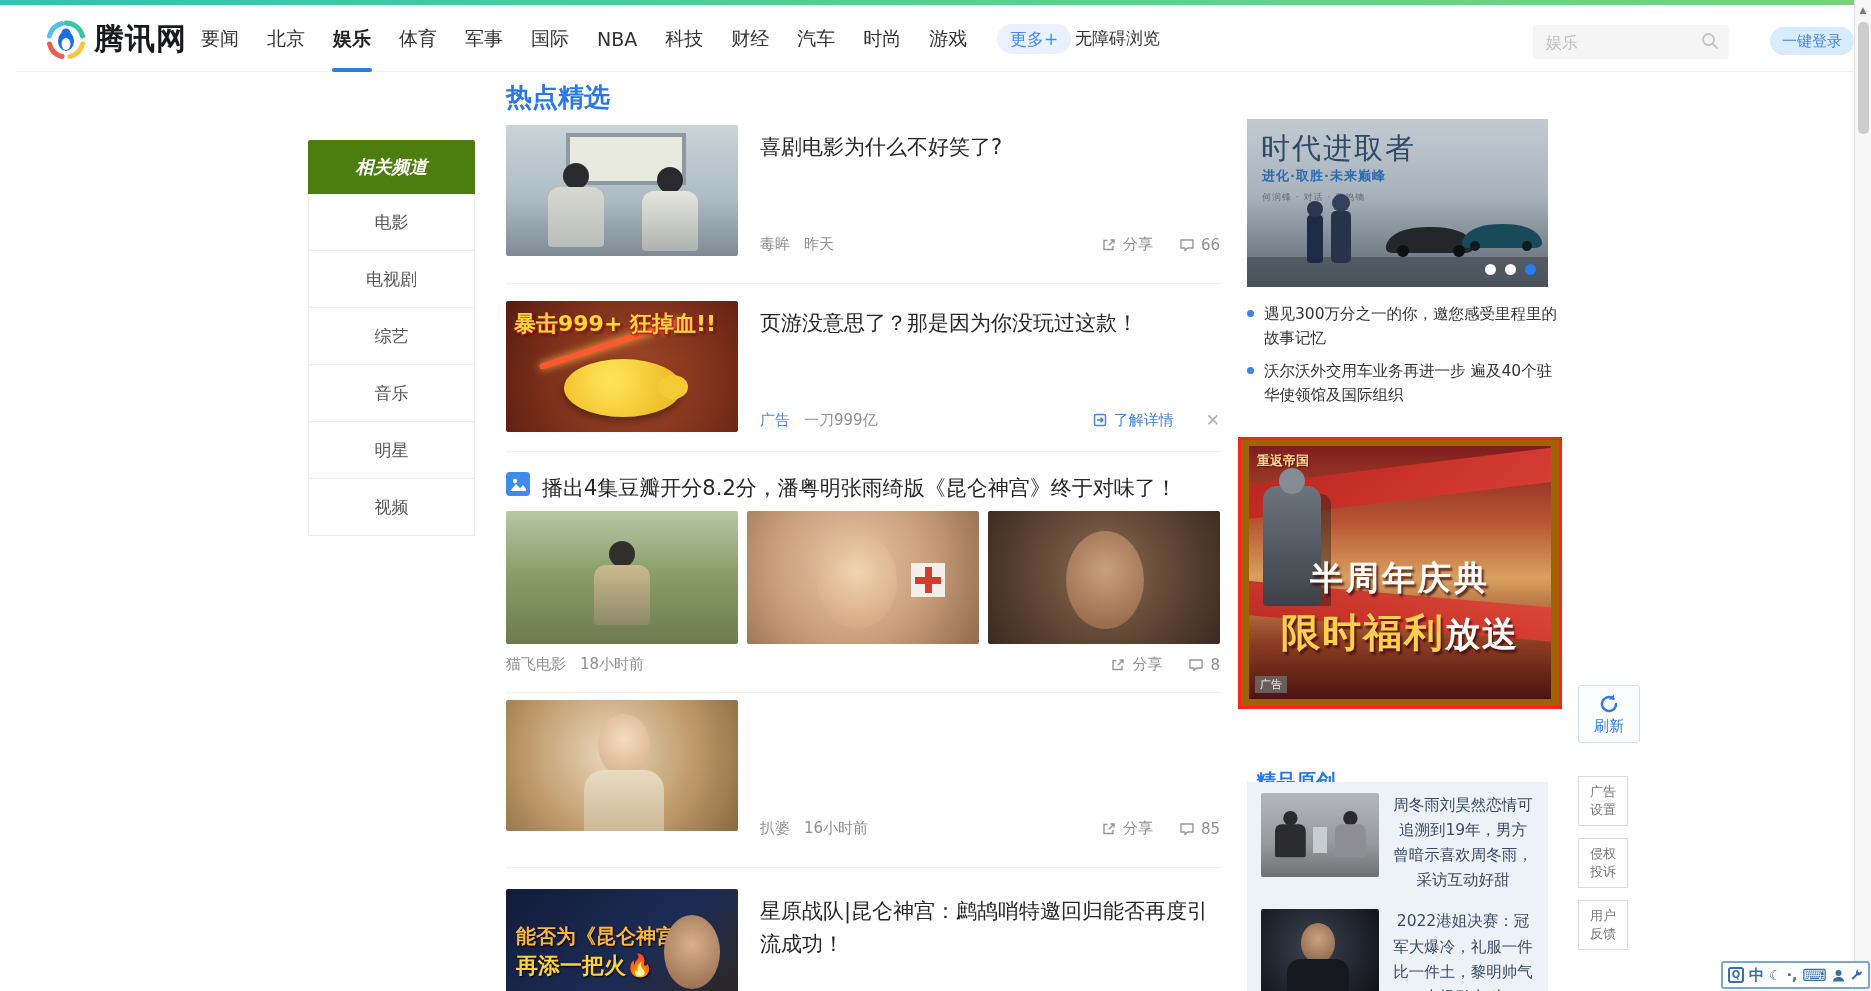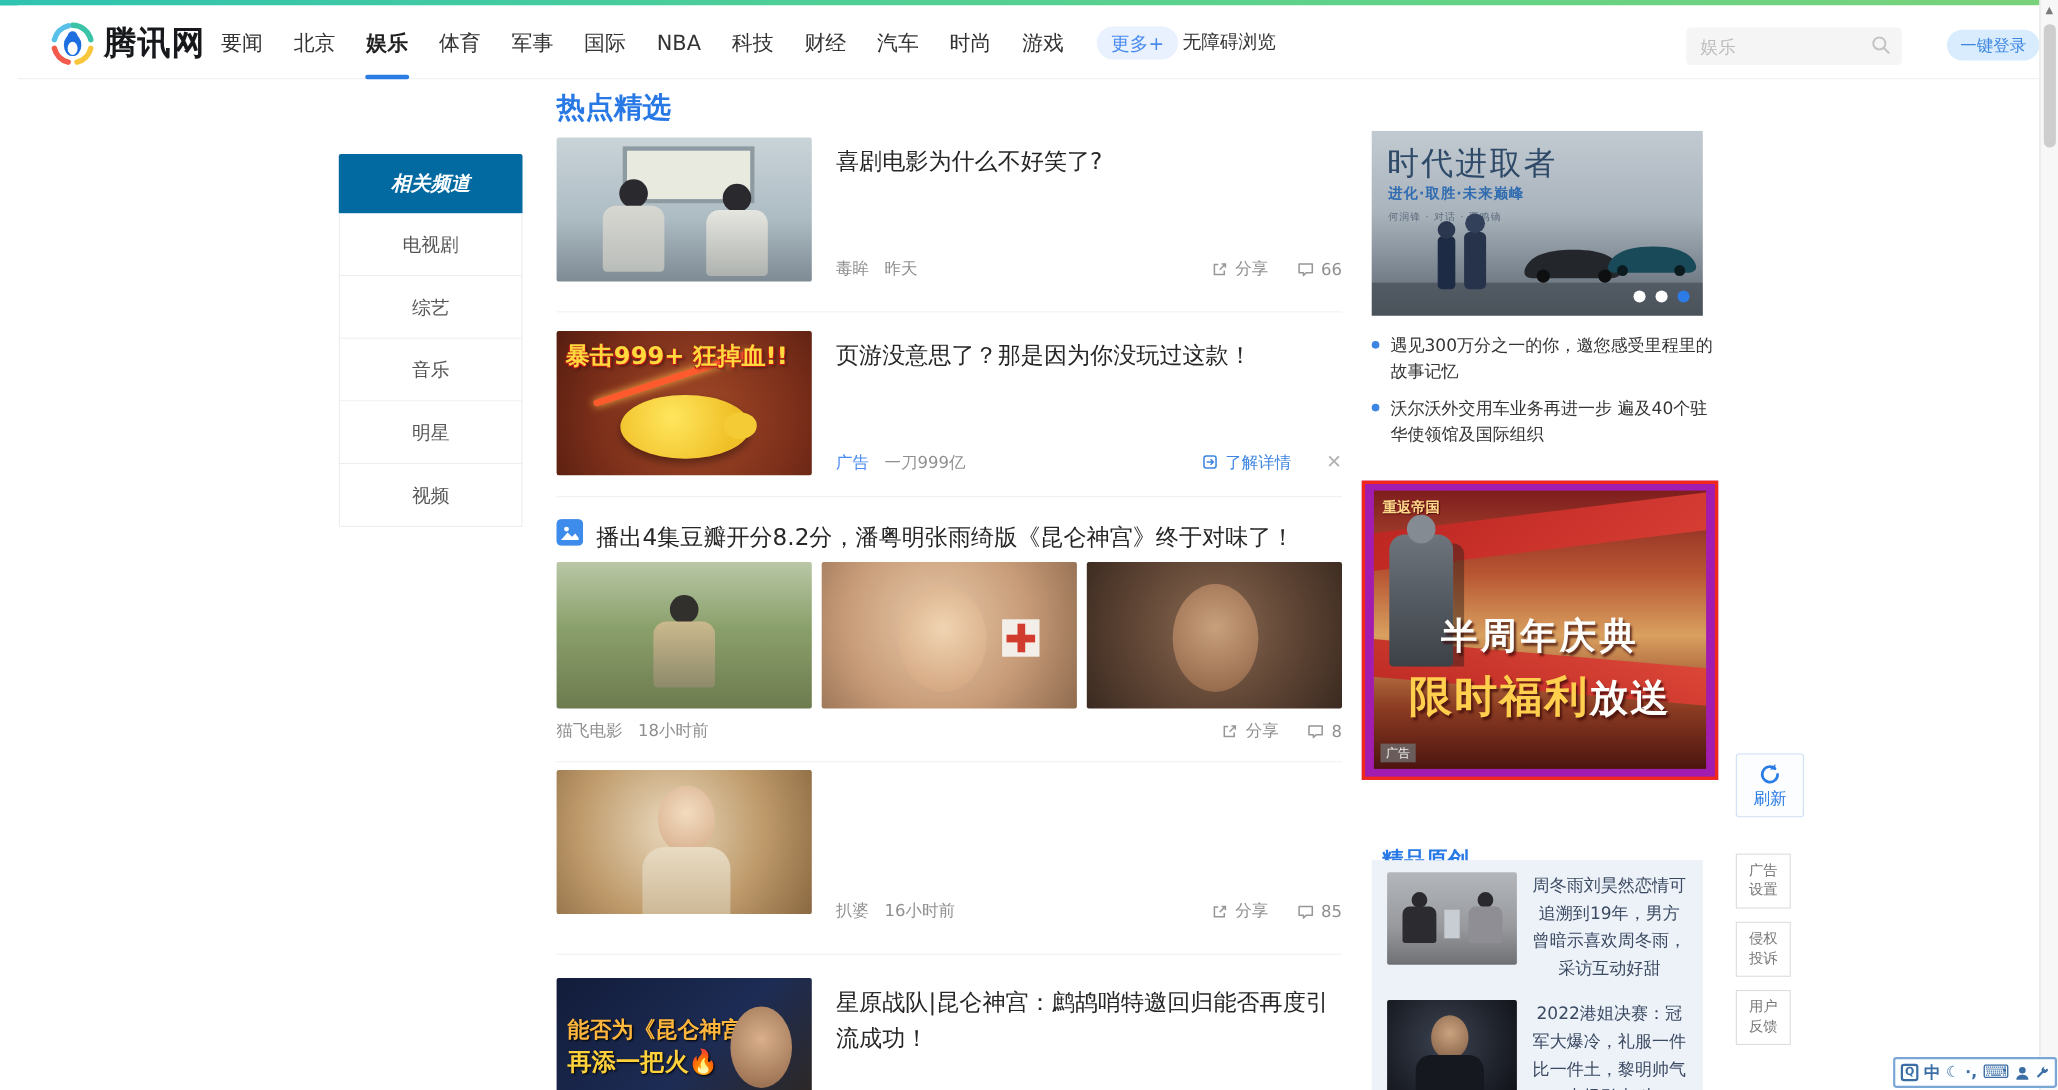--- a/index.html
+++ b/index.html
@@ -34,21 +34,21 @@
   .search-input { border:none; outline:none; background:transparent; width:150px;
     margin-left:13px; font-size:16px; color:#444; font-family:inherit; }
   .search-input::placeholder { color:#bdbdbd; }
   .search-icon { position:absolute; right:10px; top:7px; }
   .login-btn { position:absolute; left:1754px; top:22px; height:28px; padding:0 12px;
     background:#d8ecfe; color:#3d85e0; font-size:15px; border-radius:14px;
     display:flex; align-items:center; cursor:pointer; }
 
   
   .sidebar { left:308px; top:140px; width:167px; }
-  .sidebar-header { height:54px; background:#0369a1; color:#fff; font-size:18px;
+  .sidebar-header { height:54px; background:#4d7c0f; color:#fff; font-size:18px;
     font-weight:bold; font-style:italic; display:flex; align-items:center; justify-content:center;
     border-radius:2px 2px 0 0; }
   .sidebar-item { height:57px; background:#fff; border:1px solid #ededed; border-top:none;
     display:flex; align-items:center; justify-content:center; font-size:17px; color:#555; cursor:pointer; }
 
   
   .section-title { left:506px; top:80px; font-size:26px; font-weight:bold; color:#2879e5; }
   .news-item { left:506px; width:714px; display:flex; gap:22px; }
   .thumb { width:232px; height:131px; border-radius:2px; overflow:hidden; position:relative; flex:none; cursor:pointer; }
   .item-content { position:relative; flex:1; padding:6px 0 2px 0; }
@@ -106,21 +106,21 @@
   .car-byline { position:absolute; left:15px; top:72px; font-size:9px; color:#5d6d7c; letter-spacing:1px; }
   .dots { position:absolute; right:12px; bottom:12px; display:flex; gap:9px; }
   .dot { width:11px; height:11px; border-radius:50%; background:#fff; cursor:pointer; }
   .dot.active { background:#2d7be6; }
   .bullet-list { left:1247px; top:302px; width:316px; }
   .bullet-item { position:relative; padding-left:17px; font-size:15.5px; color:#333;
     line-height:1.55; margin-bottom:9px; cursor:pointer; }
   .bullet-item::before { content:""; position:absolute; left:0; top:8px; width:7px; height:7px;
     border-radius:50%; background:#3d85e0; }
 
-  .game-ad { left:1238px; top:437px; width:324px; height:272px; border:3px solid #f2271c; background:#a21caf; }
+  .game-ad { left:1238px; top:437px; width:324px; height:272px; border:3px solid #f2271c; background:#a16207; }
   .game-ad-inner { position:absolute; left:8px; top:6px; right:8px; bottom:7px; overflow:hidden; cursor:pointer;
     background:linear-gradient(180deg,#7e1d1d 0%,#b85633 30%,#d9a05f 52%,#8c3c22 78%,#4c1410 100%); }
   .ribbon { position:absolute; width:420px; height:34px; background:linear-gradient(90deg,#c01f1f,#e8453a); opacity:.85; }
   .r1 { left:-40px; top:18px; transform:rotate(-7deg); }
   .r2 { left:-40px; top:150px; transform:rotate(5deg); }
   .knight { position:absolute; left:14px; top:40px; width:58px; height:120px; border-radius:14px 14px 4px 4px;
     background:linear-gradient(180deg,#6d747c,#3c4147); box-shadow:14px 4px 0 -4px rgba(40,30,25,.45); }
   .knight::before { content:""; position:absolute; left:16px; top:-18px; width:26px; height:26px;
     border-radius:50%; background:#848b92; }
   .brand { position:absolute; left:8px; top:6px; font-size:13px; font-weight:bold; color:#ffd98a;
@@ -201,20 +201,21 @@
     <svg class="search-icon" width="18" height="18" viewBox="0 0 18 18">
       <circle cx="7.5" cy="7.5" r="5.5" fill="none" stroke="#c3c3c3" stroke-width="1.8"></circle>
       <line x1="11.8" y1="11.8" x2="16" y2="16" stroke="#c3c3c3" stroke-width="1.8" stroke-linecap="round"></line>
     </svg>
   </div>
   <div class="login-btn">一键登录</div>
 </div>
 
 <div class="abs sidebar">
   <div class="sidebar-header">相关频道</div>
+  <div class="sidebar-item">电影</div>
   <div class="sidebar-item">电视剧</div>
   <div class="sidebar-item">综艺</div>
   <div class="sidebar-item">音乐</div>
   <div class="sidebar-item">明星</div>
   <div class="sidebar-item">视频</div>
 </div>
 
 <div class="abs section-title">热点精选</div>
 
 <div class="abs news-item" style="top:125px; height:131px;">

